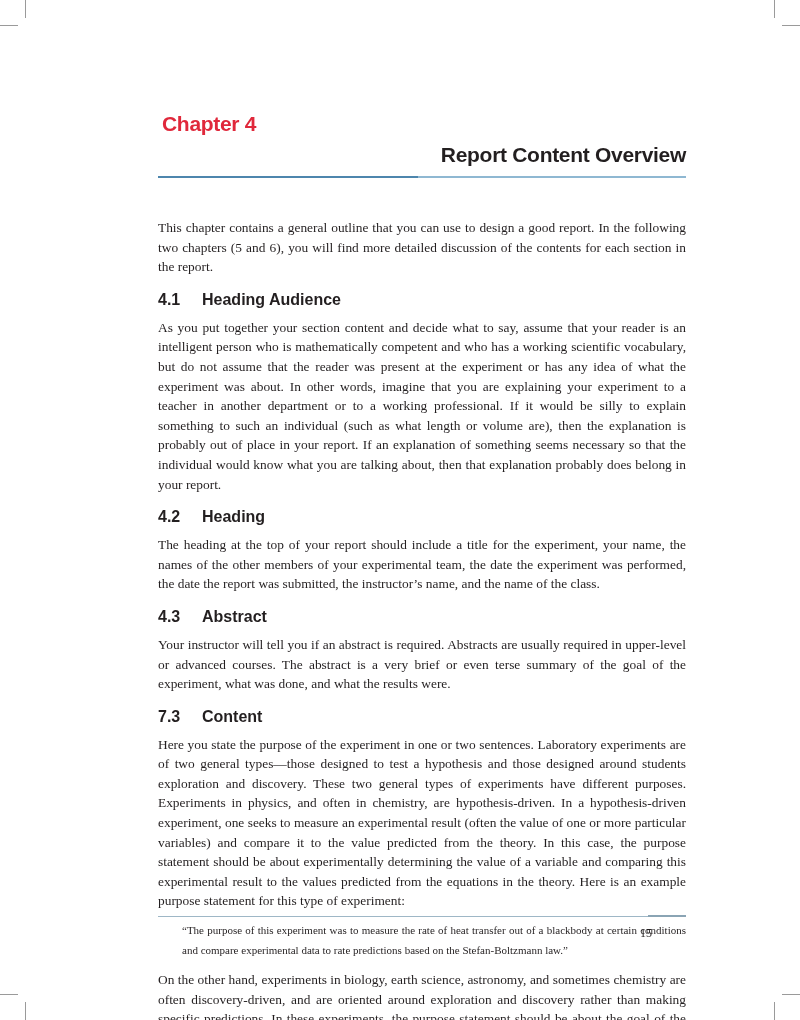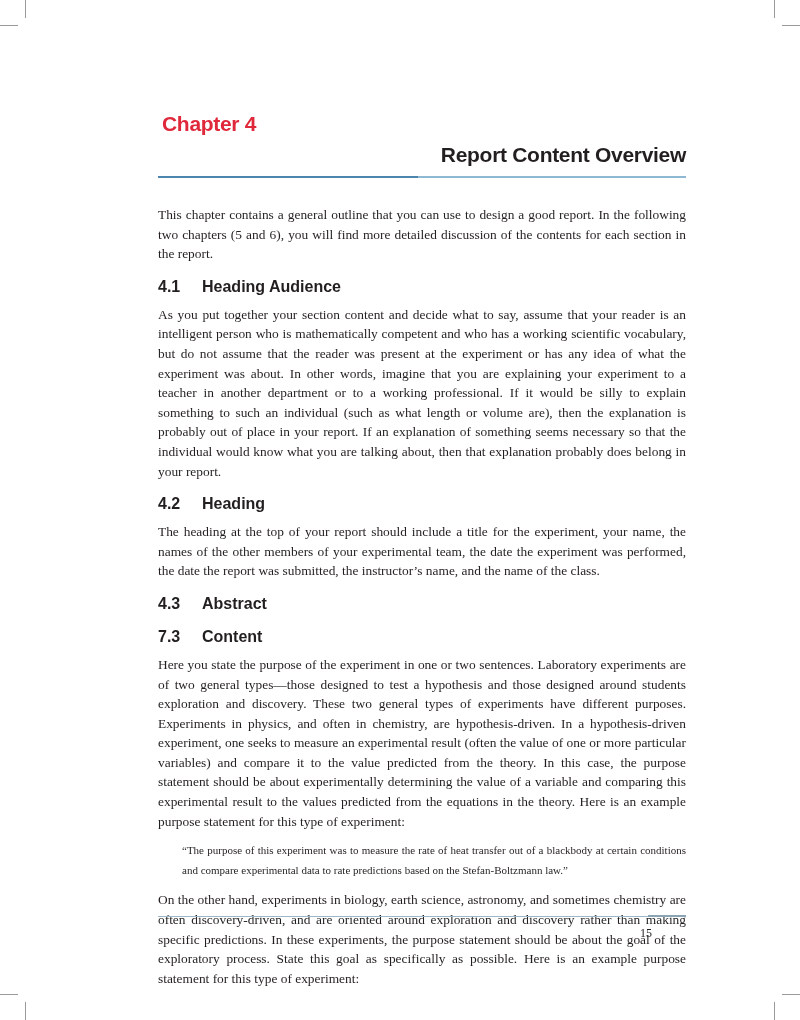--- a/index.html
+++ b/index.html
@@ -20,21 +20,21 @@
   .chapter-title {
     font-family: "Liberation Sans", sans-serif; font-weight: bold;
     font-size: 21px; line-height: 30px; color: #231f20; margin: 0; letter-spacing: -0.3px; text-align: right;
   }
   .chapter-rule { position: relative; height: 2px; margin-top: 6px; width: 528px; background: #8fb8d2; }
   .chapter-rule .dark { position: absolute; left: 0; top: 0; height: 2px; width: 260px; background: #4d86ad; }
 
   p {
     margin: 0; font-size: 13.4px; line-height: 19.6px; text-align: justify;
   }
-  .intro { margin-top: 27px; }
+  .intro { margin-top: 40px; }
 
   h2 {
     font-family: "Liberation Sans", sans-serif; font-weight: bold; font-size: 16px;
     line-height: 20px; margin: 13px 0 8px 0; color: #231f20;
   }
   h2 .num { display: inline-block; width: 44px; }
 
   blockquote {
     margin: 10px 0 10px 24px; padding: 0; font-size: 11px; line-height: 19.6px; text-align: justify;
   }
@@ -69,20 +69,21 @@
     <p>As you put together your section content and decide what to say, assume that your reader is an intelligent person who is mathematically competent and who has a working scientific vocabulary, but do not assume that the reader was present at the experiment or has any idea of what the experiment was about. In other words, imagine that you are explaining your experiment to a teacher in another department or to a working professional. If it would be silly to explain something to such an individual (such as what length or volume are), then the explanation is probably out of place in your report. If an explanation of something seems necessary so that the individual would know what you are talking about, then that explanation probably does belong in your report.</p>
   </section>
 
   <section>
     <h2><span class="num">4.2</span><span>Heading</span></h2>
     <p>The heading at the top of your report should include a title for the experiment, your name, the names of the other members of your experimental team, the date the experiment was performed, the date the report was submitted, the instructor’s name, and the name of the class.</p>
   </section>
 
   <section>
     <h2><span class="num">4.3</span><span>Abstract</span></h2>
+    <p>Your instructor will tell you if an abstract is required. Abstracts are usually required in upper-level or advanced courses. The abstract is a very brief or even terse summary of the goal of the experiment, what was done, and what the results were.</p>
   </section>
 
   <section>
     <h2><span class="num">7.3</span><span>Content</span></h2>
     <p>Here you state the purpose of the experiment in one or two sentences. Laboratory experiments are of two general types—those designed to test a hypothesis and those designed around students exploration and discovery. These two general types of experiments have different purposes. Experiments in physics, and often in chemistry, are hypothesis-driven. In a hypothesis-driven experiment, one seeks to measure an experimental result (often the value of one or more particular variables) and compare it to the value predicted from the theory. In this case, the purpose statement should be about experimentally determining the value of a variable and comparing this experimental result to the values predicted from the equations in the theory. Here is an example purpose statement for this type of experiment:</p>
     <blockquote>“The purpose of this experiment was to measure the rate of heat transfer out of a blackbody at certain conditions and compare experimental data to rate predictions based on the Stefan-Boltzmann law.”</blockquote>
     <p>On the other hand, experiments in biology, earth science, astronomy, and sometimes chemistry are often discovery-driven, and are oriented around exploration and discovery rather than making specific predictions. In these experiments, the purpose statement should be about the goal of the exploratory process. State this goal as specifically as possible. Here is an example purpose statement for this type of experiment:</p>
   </section>
 </div>
 

